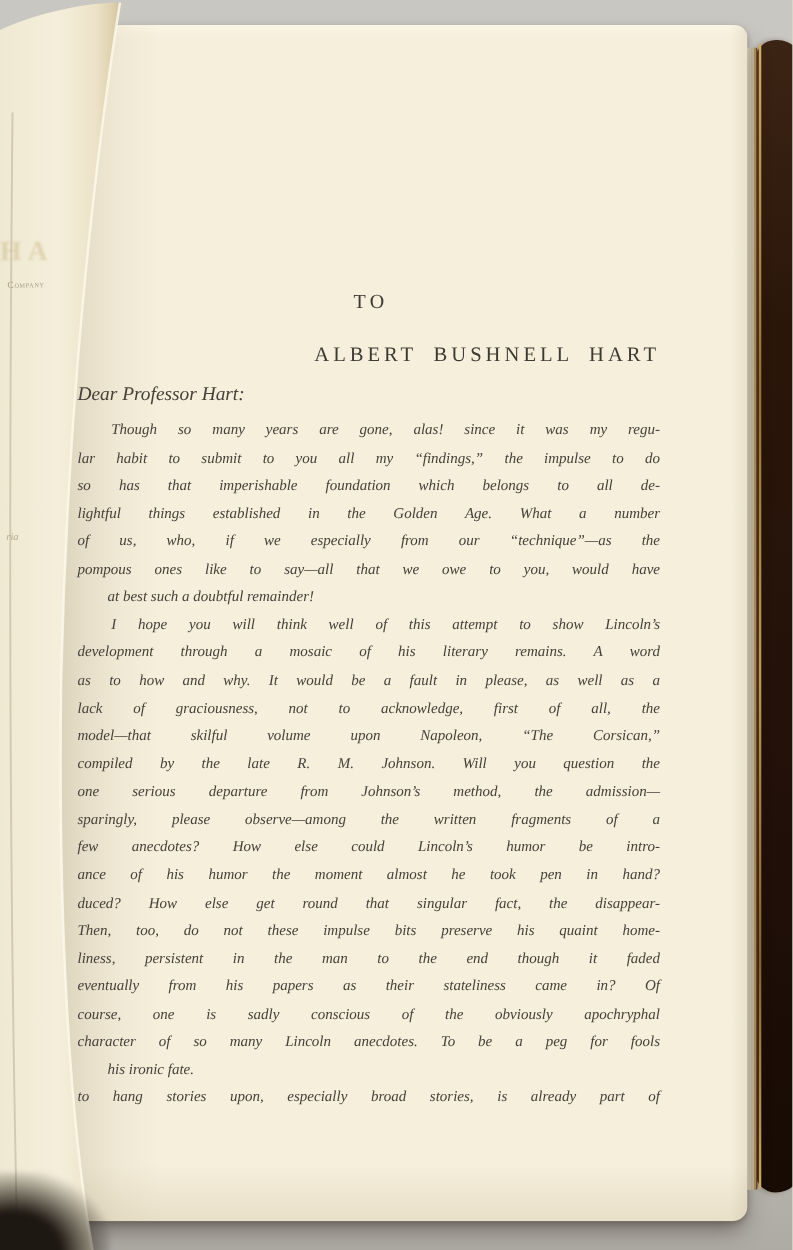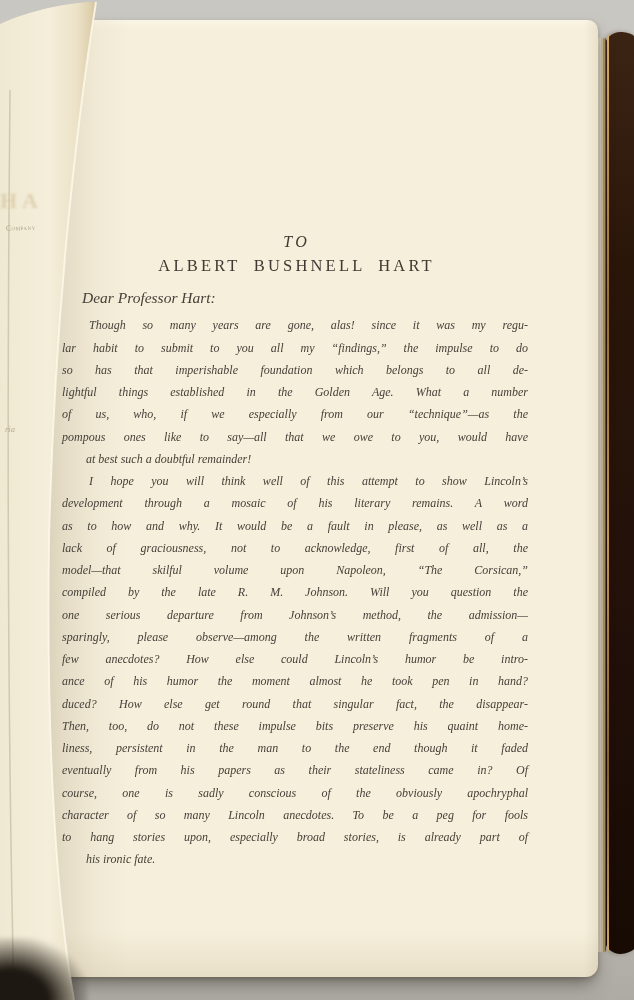--- a/index.html
+++ b/index.html
@@ -33,24 +33,24 @@
       linear-gradient(270deg,rgba(120,100,65,.10) 0px,rgba(120,100,65,0) 14px),
       linear-gradient(0deg,rgba(150,128,88,.14) 0px,rgba(150,128,88,0) 46px),
       linear-gradient(180deg,rgba(255,252,240,.45) 0px,rgba(255,252,240,0) 10px),
       var(--page,#f6efdb);
     box-shadow:0 10px 18px -4px rgba(55,50,42,.55),0 2px 4px rgba(85,76,62,.35);
     z-index:1;}
 
   .text-block{position:absolute;left:32px;top:0;width:466px;color:var(--ink,#46403a);}
 
   .heading-to{margin-top:211px;text-align:center;font-size:16px;line-height:22px;
-    letter-spacing:3.5px;text-indent:3.5px;color:var(--heading-ink,#3e3933);font-style:italic;}
-  .heading-name{margin-top:2px;text-align:center;font-size:16.5px;line-height:22px;
+    letter-spacing:3.5px;text-indent:3.5px;color:var(--heading-ink,#3e3933);}
+  .heading-name{margin-top:20px;text-align:right;font-size:16.5px;line-height:22px;
     letter-spacing:3.2px;word-spacing:6px;text-indent:3.2px;color:var(--heading-ink,#3e3933);}
-  .salutation{margin-top:10px;font-style:italic;font-size:15.5px;line-height:22.25px;margin-left:20px;}
+  .salutation{margin-top:10px;font-style:italic;font-size:15.5px;line-height:22.25px;}
 
   .paragraphs{margin-top:5px;font-style:italic;font-size:12px;}
   .line{line-height:22.25px;text-align:justify;text-align-last:justify;white-space:normal;}
   .line.first{text-indent:27px;}
   .line.para-end{text-align-last:left;margin-left:24px;}
 
   
   .prev-page{position:absolute;left:0;top:0;z-index:2;}
 
   
@@ -99,22 +99,22 @@
           <div class="line">one serious departure from Johnson’s method, the admission—</div>
           <div class="line">sparingly, please observe—among the written fragments of a</div>
           <div class="line">few anecdotes?  How else could Lincoln’s humor be intro-</div>
           <div class="line">ance of his humor the moment almost he took pen in hand?</div>
           <div class="line">duced?  How else get round that singular fact, the disappear-</div>
           <div class="line">Then, too, do not these impulse bits preserve his quaint home-</div>
           <div class="line">liness, persistent in the man to the end though it faded</div>
           <div class="line">eventually from his papers as their stateliness came in?  Of</div>
           <div class="line">course, one is sadly conscious of the obviously apochryphal</div>
           <div class="line">character of so many Lincoln anecdotes.  To be a peg for fools</div>
+          <div class="line para-end">his ironic fate.</div>
           <div class="line">to hang stories upon, especially broad stories, is already part of</div>
-          <div class="line para-end">his ironic fate.</div>
         </div>
     </div>
   </div>
 
   <svg class="prev-page" width="110" height="1000" viewBox="0 0 110 1000">
     <defs>
       <linearGradient id="curlGrad" x1="0" y1="0" x2="1" y2="0">
         <stop offset="0" stop-color="#efe8d2"></stop>
         <stop offset="0.5" stop-color="#f5eeda"></stop>
         <stop offset="0.8" stop-color="#ece2c8"></stop>

